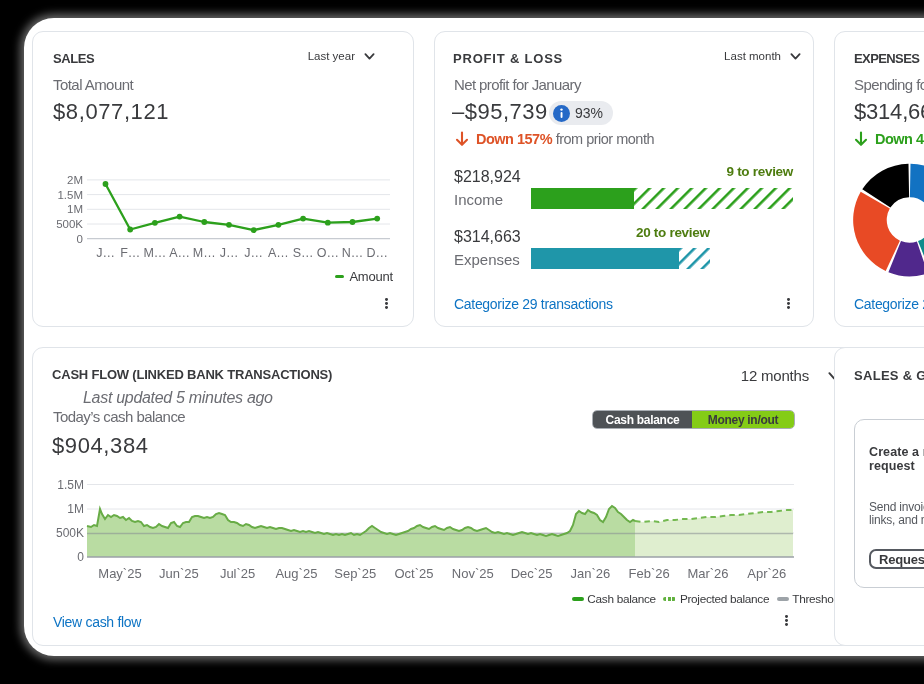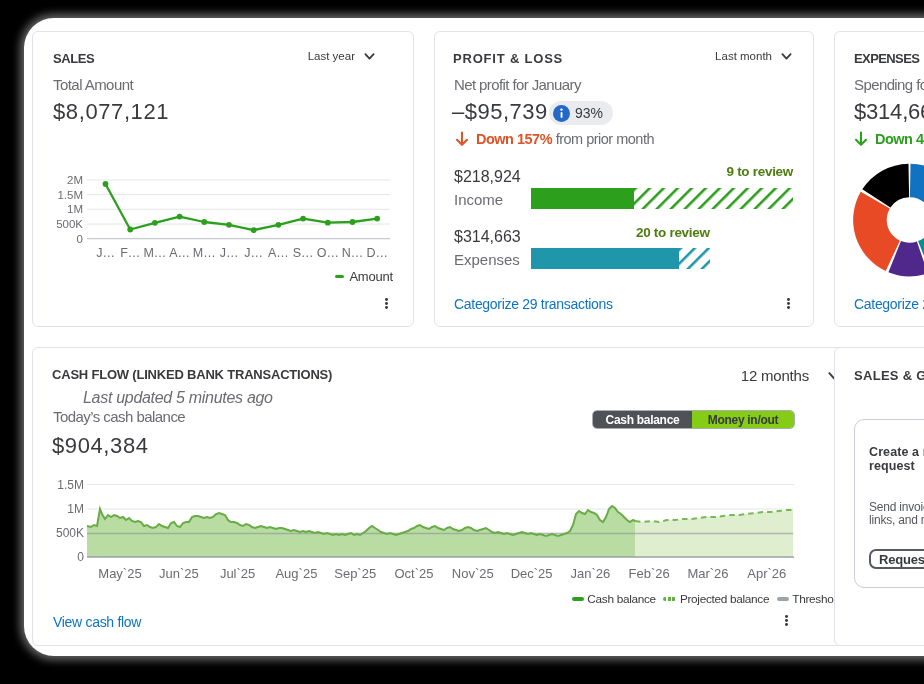--- a/index.html
+++ b/index.html
@@ -1,19 +1,19 @@
 <!DOCTYPE html>
 <html><head><meta charset="utf-8">
 <style>
 * { margin:0; padding:0; box-sizing:border-box; }
 html,body { width:924px; height:684px; overflow:hidden; background:#000;
   font-family:"Liberation Sans", sans-serif; color:#393A3D; position:relative; }
 .panel { position:absolute; left:24px; top:18px; width:916px; height:638px;
   background:#fff; border-radius:30px 0 0 30px; box-shadow:0 0 9px 4px rgba(255,255,255,0.4); }
-.card { position:absolute; background:#fff; border:1px solid #E0E4E9; border-radius:6px; }
+.card { position:absolute; background:#fff; border:1px solid #E0E4E9; border-radius:11px; }
 #c1 { left:32px; top:31px;  width:382px; height:296px; }
 #c2 { left:434px; top:31px; width:380px; height:296px; }
 #c3 { left:834px; top:31px; width:380px; height:296px; }
 #c4 { left:32px; top:347px; width:832px; height:299px; }
 #c5 { left:834px; top:347px; width:380px; height:299px; }
 .hdr { position:absolute; font-size:13px; font-weight:700; letter-spacing:.3px; color:#393A3D; line-height:1; }
 .sel { position:absolute; display:flex; align-items:center; gap:9px; font-size:11.5px; color:#393A3D; line-height:1; }
 .sub { position:absolute; font-size:15px; color:#6B6C72; line-height:1; }
 .big { position:absolute; font-size:22px; color:#393A3D; line-height:1; letter-spacing:-0.2px; }
 .link { position:absolute; font-size:14px; letter-spacing:-0.3px; color:#0E74C4; line-height:1; }
@@ -78,21 +78,21 @@
     <span style="display:inline-block; width:9px; height:3.2px; border-radius:2px; background:#2CA01C;"></span>Amount</div>
   <div class="dots" style="left:352px; top:266px;">
       <i></i>
       <i></i>
       <i></i>
     </div>
 </div>
 
 <div class="card" id="c2">
   <div class="hdr" style="left:18px; top:20px; letter-spacing:0.8px;">PROFIT &amp; LOSS</div>
-  <div class="sel" style="right:21px; top:19px;">Last month <svg width="11" height="7" viewBox="0 0 11 7">
+  <div class="sel" style="right:12px; top:19px;">Last month <svg width="11" height="7" viewBox="0 0 11 7">
         <path d="M1.4 1.1 L5.5 5.6 L9.6 1.1" fill="none" stroke="#393A3D" stroke-width="1.8" stroke-linecap="round" stroke-linejoin="round"></path>
       </svg></div>
   <div class="sub" style="left:19px; top:45px; letter-spacing:-0.6px;text-align:right;">Net profit for January</div>
   <div class="big" style="left:17px; top:69px; letter-spacing:0.5px;">–$95,739</div>
   <div class="abs" style="left:114px; top:69px; width:64px; height:24px; border-radius:12px; background:#E9EBEF; display:flex; align-items:center;">
     <svg style="margin-left:4px;" width="17" height="17" viewBox="0 0 17 17">
         <circle cx="8.5" cy="8.5" r="8.5" fill="#2569C7"></circle>
         <rect x="7.6" y="7" width="1.9" height="6" rx="0.9" fill="#fff"></rect>
         <circle cx="8.5" cy="4.6" r="1.2" fill="#fff"></circle>
       </svg>

